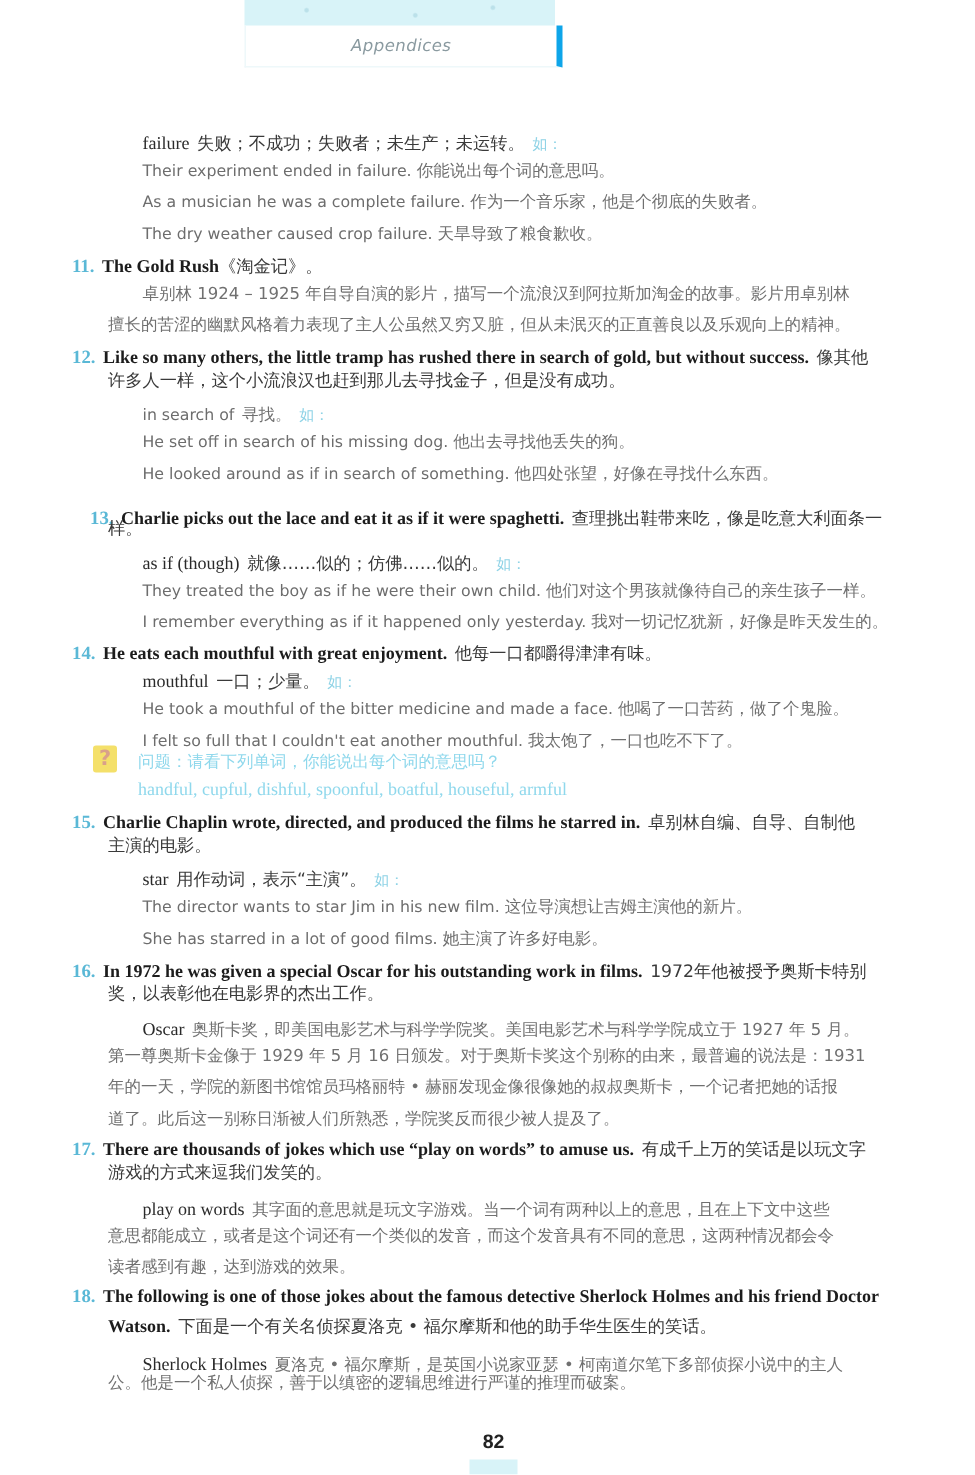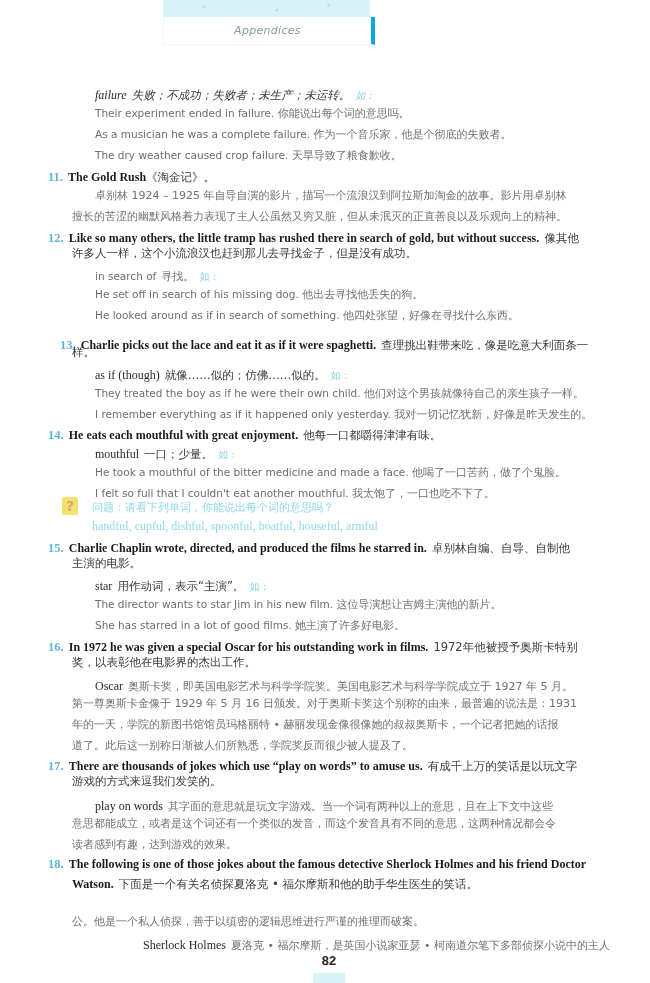--- a/index.html
+++ b/index.html
@@ -54,21 +54,21 @@
 </head>
 <body>
 
 <div class="header-banner"></div>
 <div class="header-label-box">
   <span class="header-label">Appendices</span>
 </div>
 
 <div class="content">
 
-  <div class="line" style="left:95px; top:86px;font-style:italic;">
+  <div class="line" style="left:95px; top:86px;">
     <span class="ru">failure</span>
     <span class="zh">失败；不成功；失败者；未生产；未运转。</span>
     <span class="eg">如：</span>
   </div>
   <div class="line ex" style="left:95px; top:108px;"><span>Their experiment ended in failure.</span> <span class="zh-light">你能说出每个词的意思吗。</span></div>
   <div class="line ex" style="left:95px; top:129px;"><span>As a musician he was a complete failure.</span> <span class="zh-light">作为一个音乐家，他是个彻底的失败者。</span></div>
   <div class="line ex" style="left:95px; top:150px;"><span>The dry weather caused crop failure.</span> <span class="zh-light">天旱导致了粮食歉收。</span></div>
 
   <div class="line" style="left:48px; top:168px;">
     <span class="num">11.</span>
@@ -164,21 +164,21 @@
   <div class="line zh-light" style="left:72px; top:839px;">读者感到有趣，达到游戏的效果。</div>
 
   <div class="line" style="left:48px; top:855px;">
     <span class="num">18.</span>
     <span class="b">The following is one of those jokes about the famous detective Sherlock Holmes and his friend Doctor</span>
   </div>
   <div class="line" style="left:72px; top:875px;">
     <span class="b">Watson.</span>
     <span class="zh">下面是一个有关名侦探夏洛克 • 福尔摩斯和他的助手华生医生的笑话。</span>
   </div>
-  <div class="line" style="left:95px; top:936px;margin-left:48px;">
+  <div class="line" style="left:95px; top:900px;">
     <span class="ru">Sherlock Holmes</span>
     <span class="zh-light">夏洛克 • 福尔摩斯，是英国小说家亚瑟 • 柯南道尔笔下多部侦探小说中的主人</span>
   </div>
   <div class="line zh-light" style="left:72px; top:916px;">公。他是一个私人侦探，善于以缜密的逻辑思维进行严谨的推理而破案。</div>
 </div>
 
 <div class="page-number-box">82</div>
 <div class="page-number-bar"></div>
 
 </body></html>

